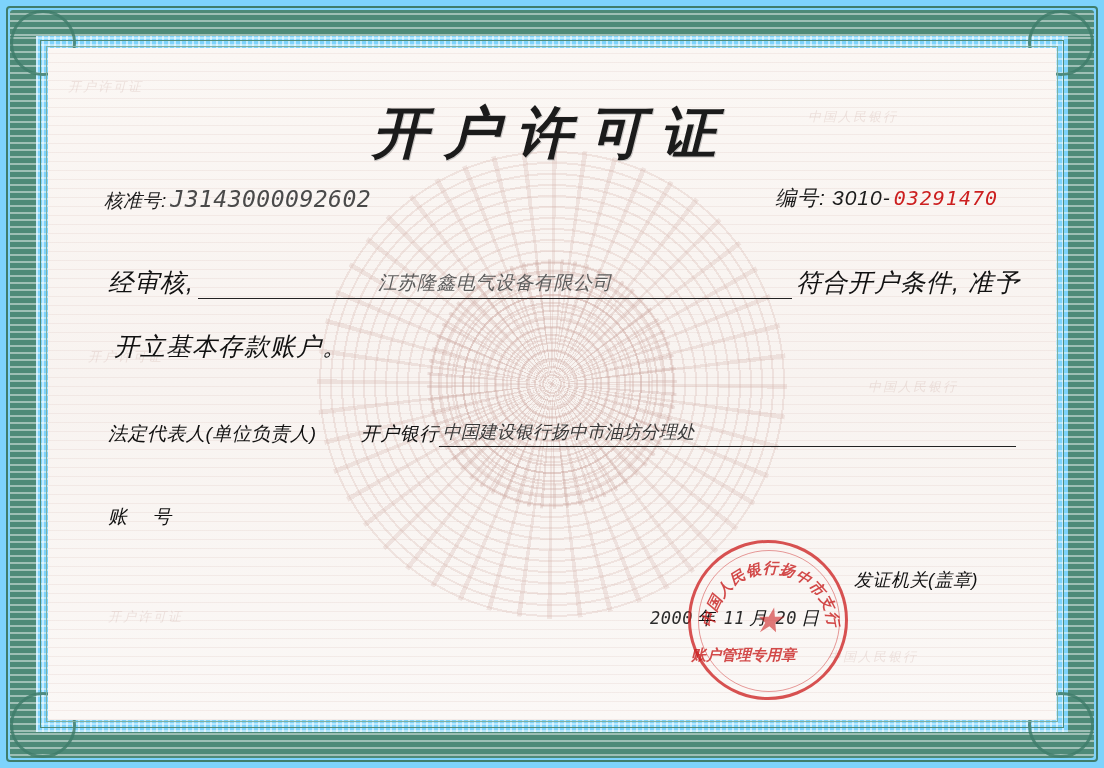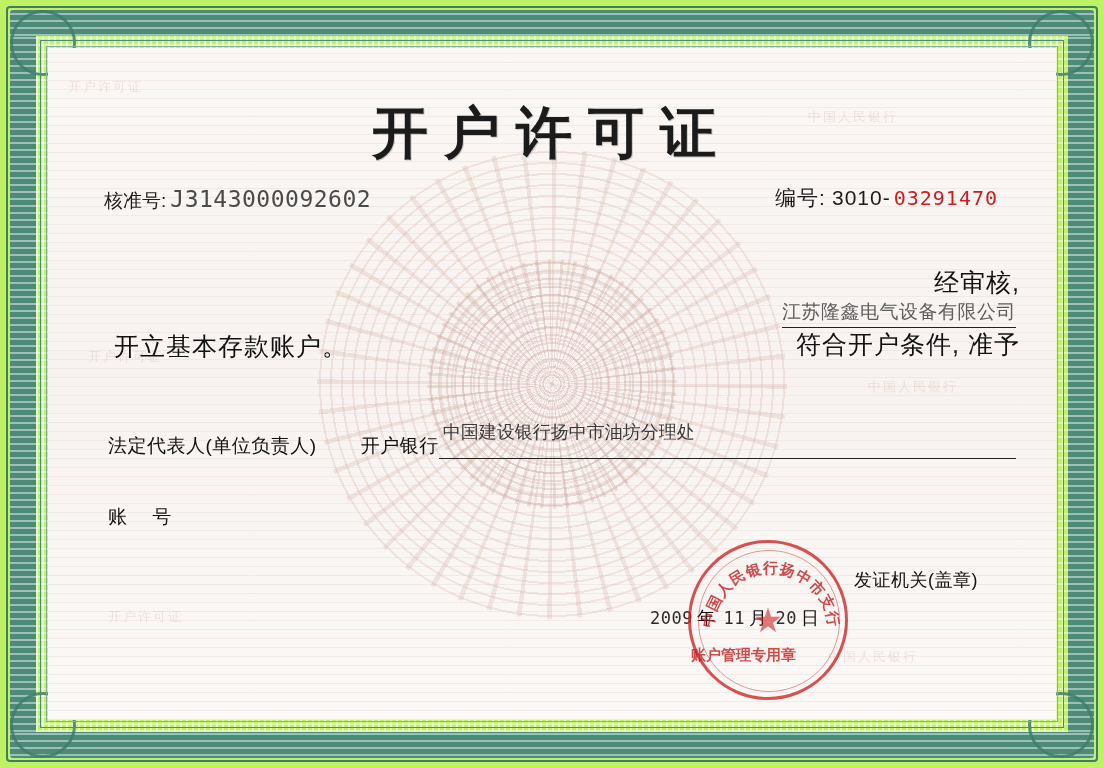--- a/index.html
+++ b/index.html
@@ -11,23 +11,24 @@
     width: 1104px;
     height: 768px;
     font-family: "Liberation Sans", sans-serif;
     overflow: hidden;
   }
 
   #certificate {
     position: relative;
     width: 1104px;
     height: 768px;
-    background: #bef264;
+    background: #7dd3fc;
     box-sizing: border-box;
     overflow: hidden;
+    font-style: italic;
   }
 
   
   .border-outer {
     position: absolute;
     left: 6px; top: 6px;
     width: 1092px; height: 756px;
     box-sizing: border-box;
     border: 2px solid #3f7d6b;
     border-radius: 4px;
@@ -207,21 +208,20 @@
   .para1 {
     position: absolute;
     top: 218px;
     left: 60px;
     right: 36px;
     font-size: 25px;
     color: #111;
     display: flex;
     align-items: flex-end;
     letter-spacing: 1px;
-    flex-direction: column;
   }
   .fill-company {
     flex: 1 1 auto;
     margin: 0 4px;
     border-bottom: 1.5px solid #222;
     text-align: center;
     font-size: 19px;
     color: #5d5d5d;
     padding-bottom: 2px;
     letter-spacing: 0.5px;
@@ -254,21 +254,21 @@
     color: #6a6a6a;
     padding: 0 4px 2px 4px;
     font-family: "DejaVu Sans", sans-serif;
   }
   .bank-label { white-space: nowrap; margin-left: 44px; letter-spacing: 0.5px; }
   .fill-bank {
     flex: 1 1 auto;
     border-bottom: 1.2px solid #222;
     font-size: 18px;
     color: #3a3a3a;
-    padding: 0 4px 14px 4px;
+    padding: 0 4px 2px 4px;
     text-align: left;
     font-family: "DejaVu Sans", sans-serif;
   }
 
   .row-account {
     position: absolute;
     top: 456px;
     left: 60px;
     display: flex;
     align-items: flex-end;
@@ -419,21 +419,21 @@
       <span class="fill-bank">中国建设银行扬中市油坊分理处</span>
     </div>
 
     <div class="row-account">
       <span class="account-label">账 号</span>
     </div>
 
     <div class="issuer-block">
       <div class="issuer-line1">发证机关(盖章)</div>
       <div class="issuer-date">
-        <span class="date-num">2009</span>
+        <span class="date-num">2000</span>
         <span class="date-unit">年</span>
         <span class="date-num">11</span>
         <span class="date-unit">月</span>
         <span class="date-num">20</span>
         <span class="date-unit">日</span>
       </div>
     </div>
 
     <div class="seal">
       <svg class="seal-arc" viewBox="0 0 160 160">

